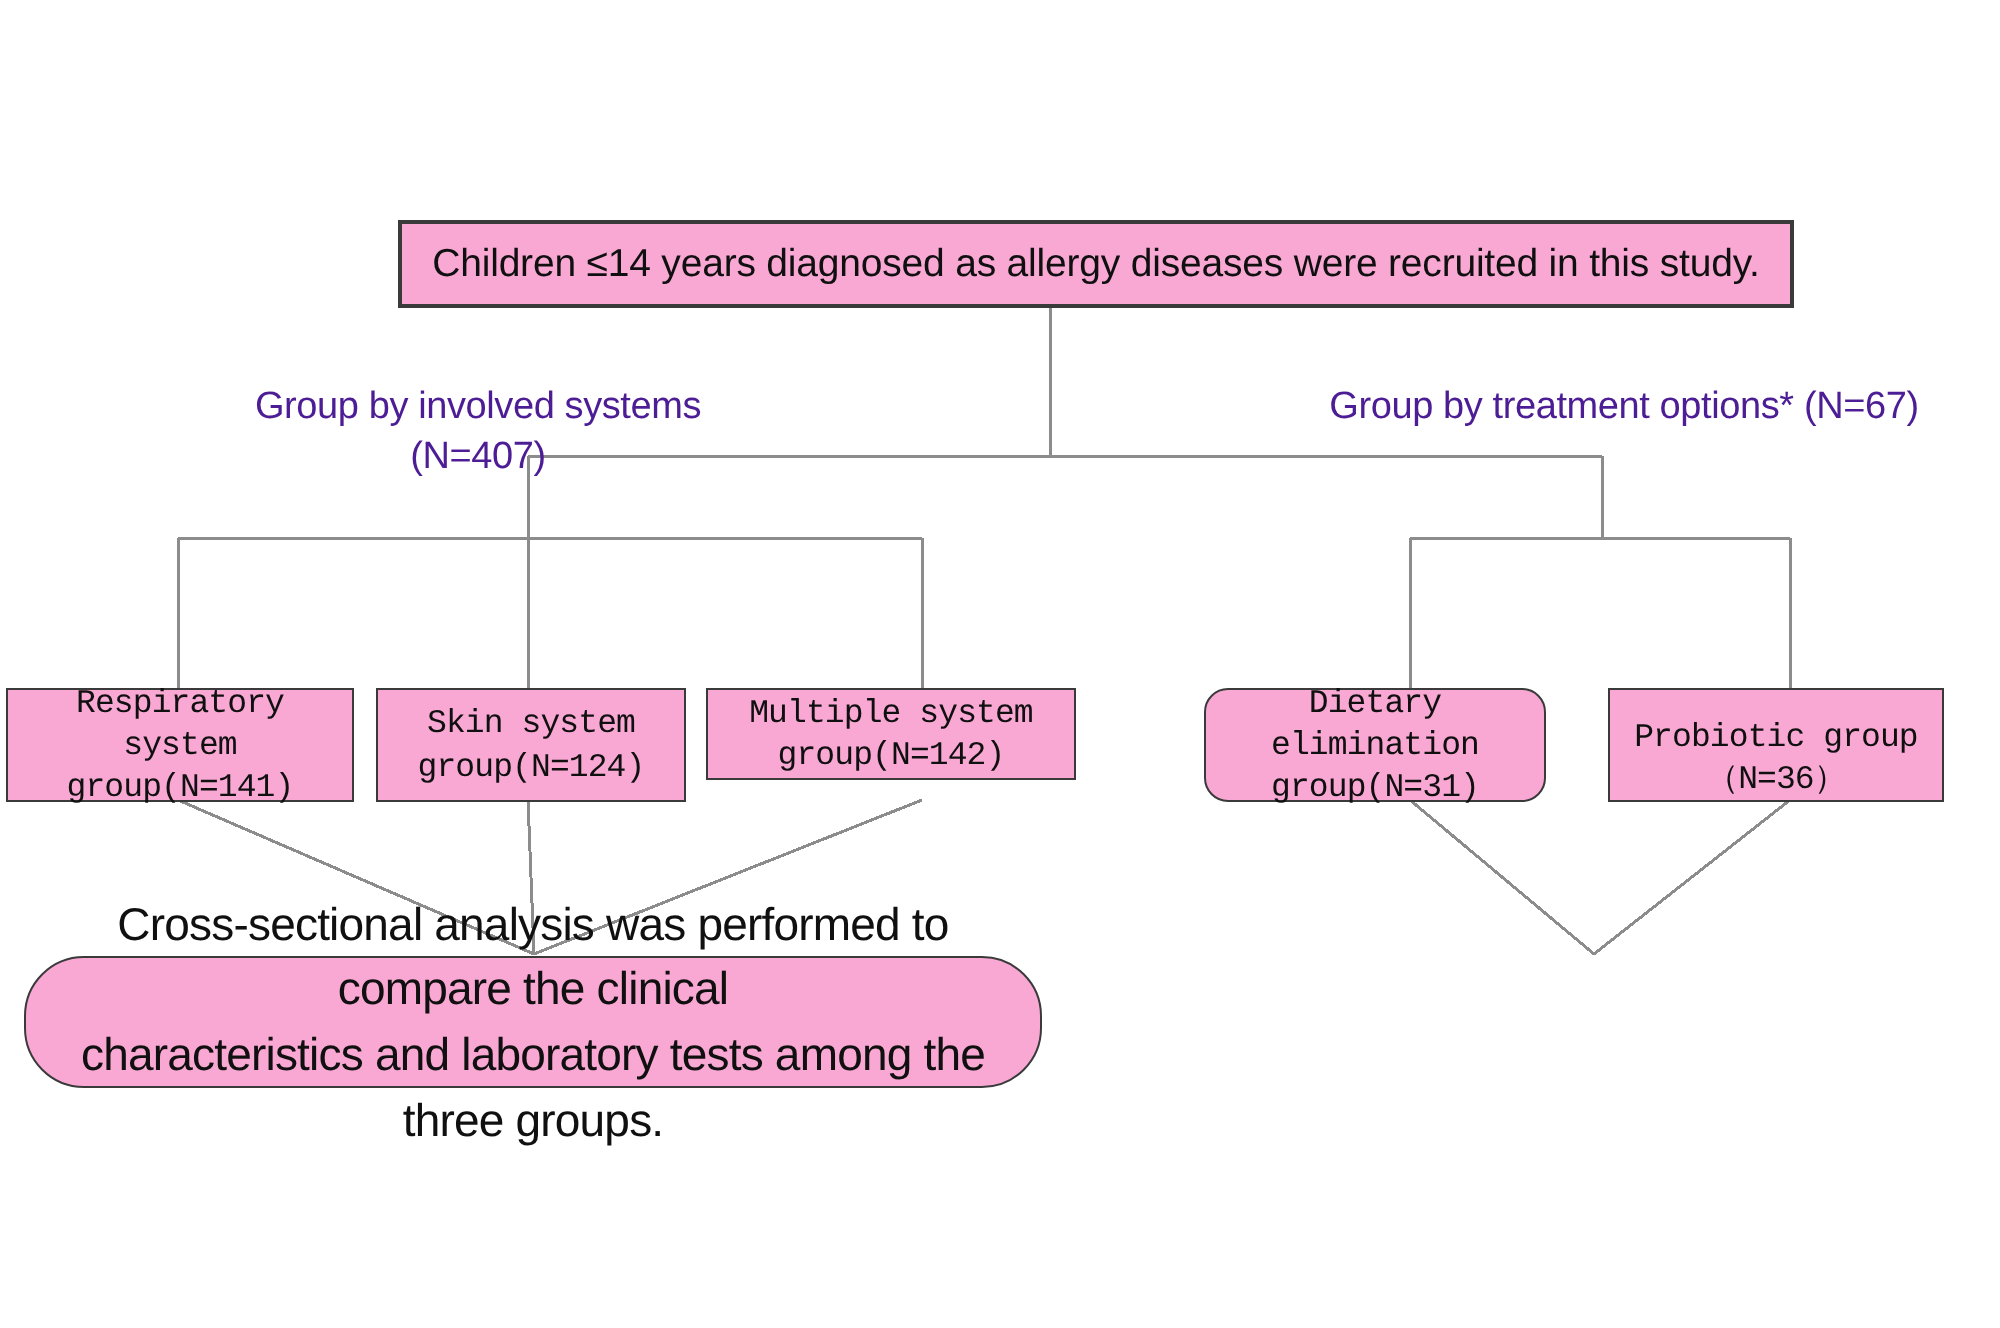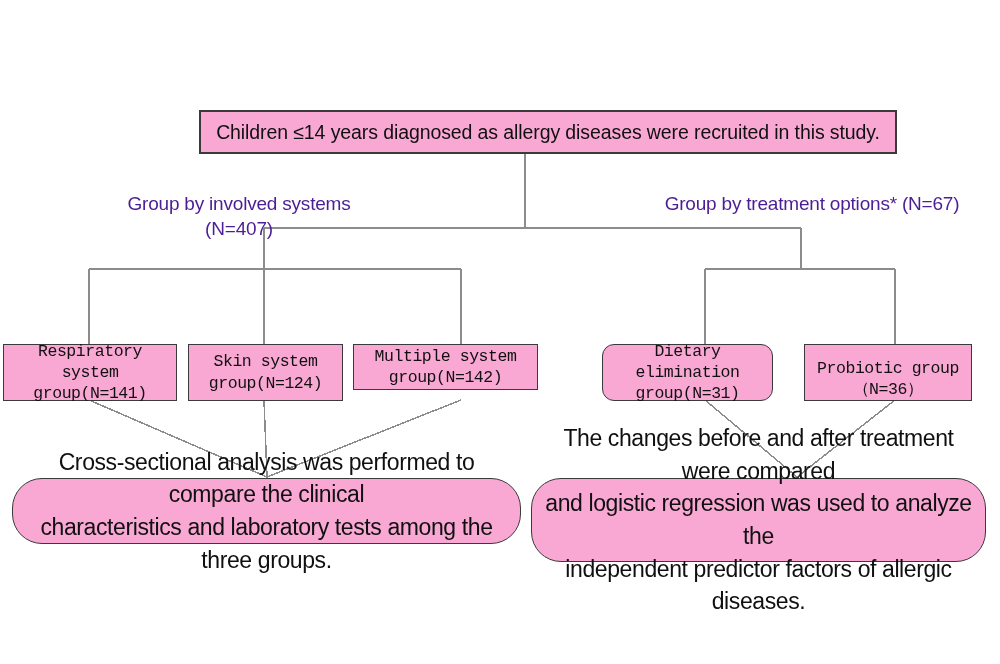--- a/index.html
+++ b/index.html
@@ -155,19 +155,14 @@
   <div class="node node-group" style="left:804px; top:344px; width:168px; height:57px;align-items:flex-end;">
     <span class="node-text">Probiotic group
 （N=36）</span>
   </div>
 
   <div class="node node-summary" style="left:12px; top:478px; width:509px; height:66px;">
     <span class="node-text">Cross-sectional analysis was performed to compare the clinical
 characteristics and laboratory tests among the three groups.</span>
   </div>
 
-  <div class="node node-summary" style="left:531px; top:478px; width:455px; height:84px;">
-    <span class="node-text">The changes before and after treatment were compared
-and logistic regression was used to analyze the
-independent predictor factors of allergic diseases.</span>
-  </div>
 
 </div>
 
 </body></html>

